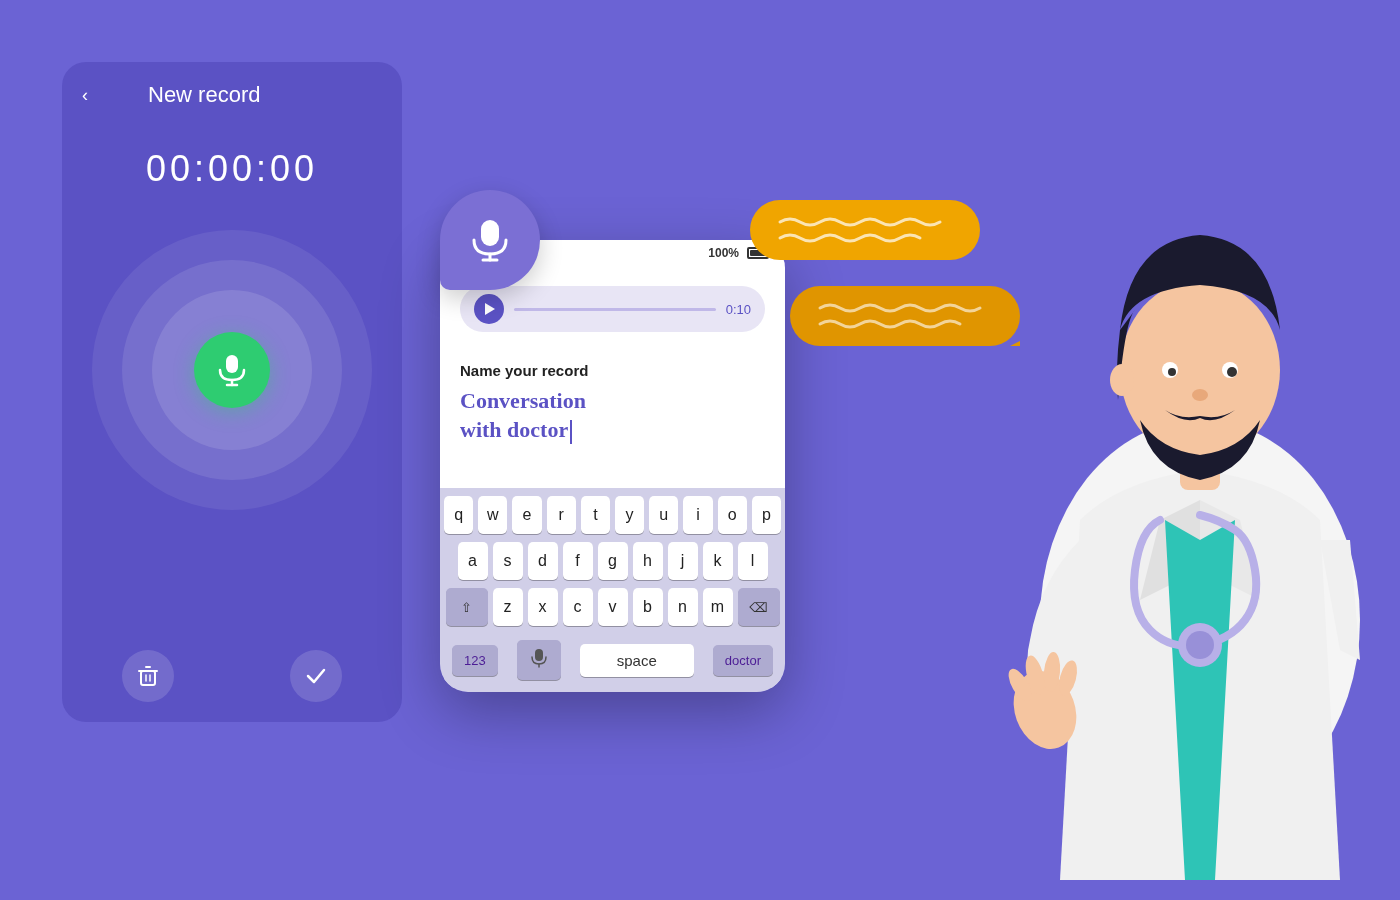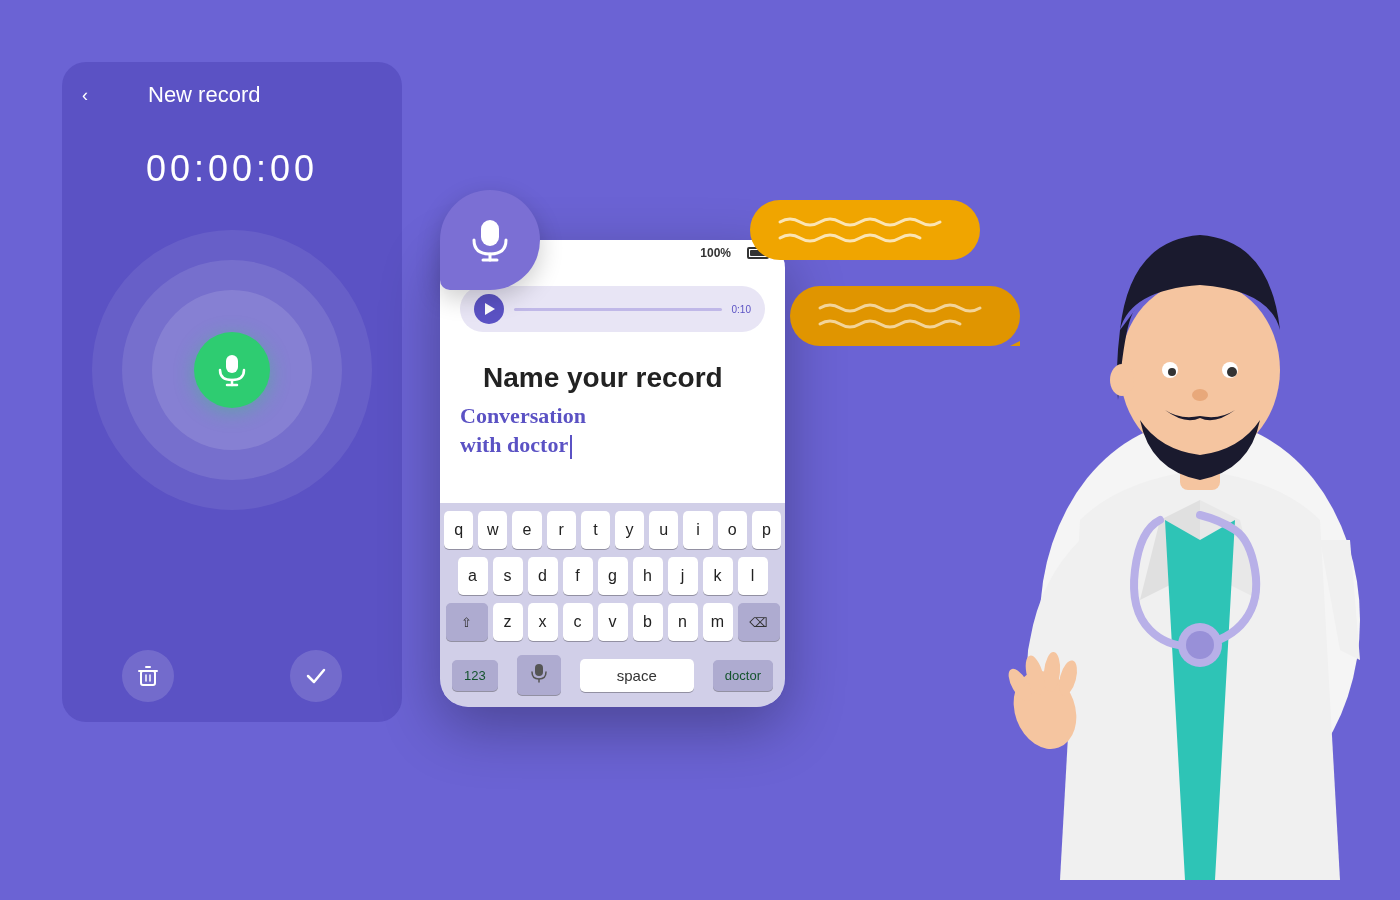--- a/index.html
+++ b/index.html
@@ -136,21 +136,21 @@
     .phone-status-bar {
       background: white;
       display: flex;
       justify-content: space-between;
       align-items: center;
       padding: 6px 16px;
       font-size: 12px;
       font-weight: 600;
     }
     .status-time { color: #333; }
-    .status-right { color: #333; display: flex; align-items: center; gap: 16px; }
+    .status-right { color: #333; display: flex; align-items: center; gap: 8px; }
     .battery-icon {
       width: 22px;
       height: 12px;
       border: 2px solid #333;
       border-radius: 2px;
       position: relative;
       display: inline-block;
     }
     .battery-icon::after {
       content: '';
@@ -207,31 +207,30 @@
       margin-left: 2px;
     }
     .audio-bar {
       flex: 1;
       height: 3px;
       background: #c0b8e8;
       border-radius: 2px;
     }
     .audio-time {
       color: #5b52c4;
-      font-size: 10px;
+      font-size: 13px;
       font-weight: 500;
       flex-shrink: 0;
     }
 
     .name-label {
-      font-size: 28px;
+      font-size: 15px;
       font-weight: 700;
       color: #222;
       margin-bottom: 8px;
-      margin-left: 23px;
     }
     .record-name {
       font-size: 22px;
       font-weight: 700;
       color: #5b52c4;
       line-height: 1.3;
       margin-bottom: 24px;
       font-family: Liberation Serif, serif;
     }
     .cursor {
@@ -291,21 +290,21 @@
       display: flex;
       justify-content: space-between;
       align-items: center;
       padding: 6px 8px 8px;
     }
     .bottom-key {
       background: #aeabd0;
       border-radius: 5px;
       padding: 8px 12px;
       font-size: 13px;
-      color: #14532d;
+      color: #4c1d95;
       cursor: pointer;
       box-shadow: 0 1px 0 rgba(0,0,0,0.3);
     }
     .bottom-mic {
       background: #aeabd0;
       border-radius: 5px;
       padding: 8px 14px;
       cursor: pointer;
       box-shadow: 0 1px 0 rgba(0,0,0,0.3);
     }

